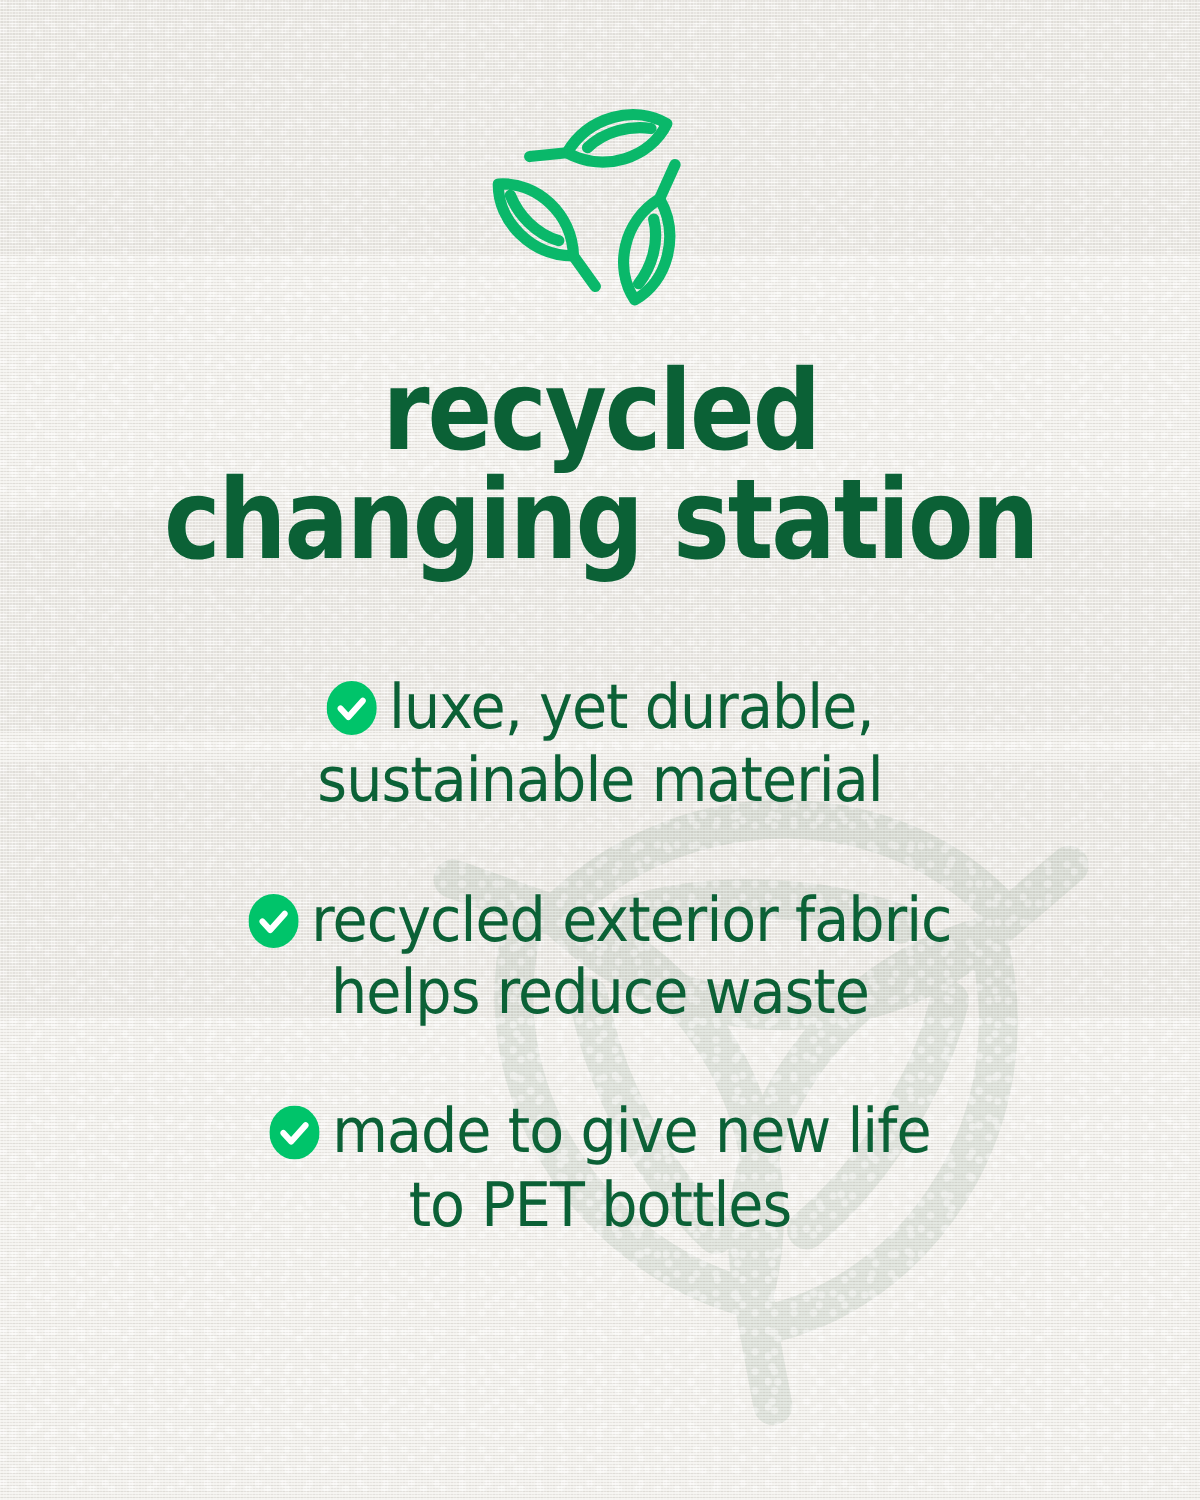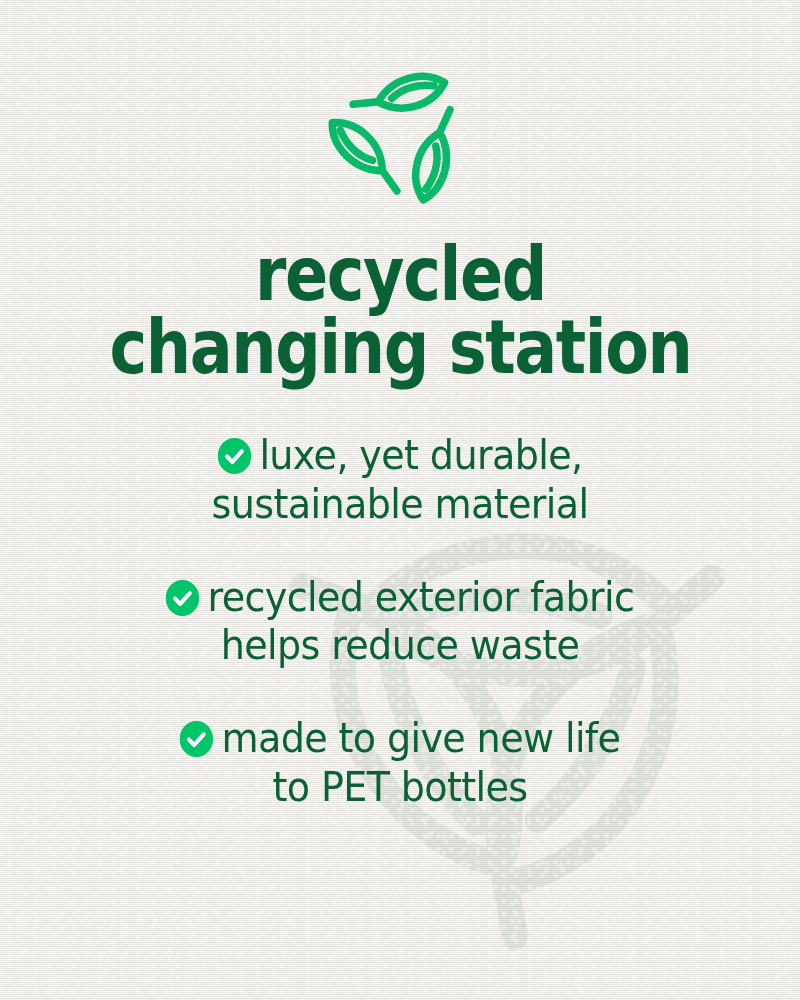--- a/index.html
+++ b/index.html
@@ -109,21 +109,21 @@
     transform: scaleX(0.86);
     transform-origin: center top;
     margin-top: 30px;
   }
   .headline .line {
     display: block;
     white-space: nowrap;
   }
 
   .bullets {
-    margin-top: 48px;
+    margin-top: 64px;
     width: 100%;
     display: flex;
     flex-direction: column;
     align-items: flex-end;
   }
 
   .bullet {
     width: 100%;
     text-align: center;
     color: #0b6136;

